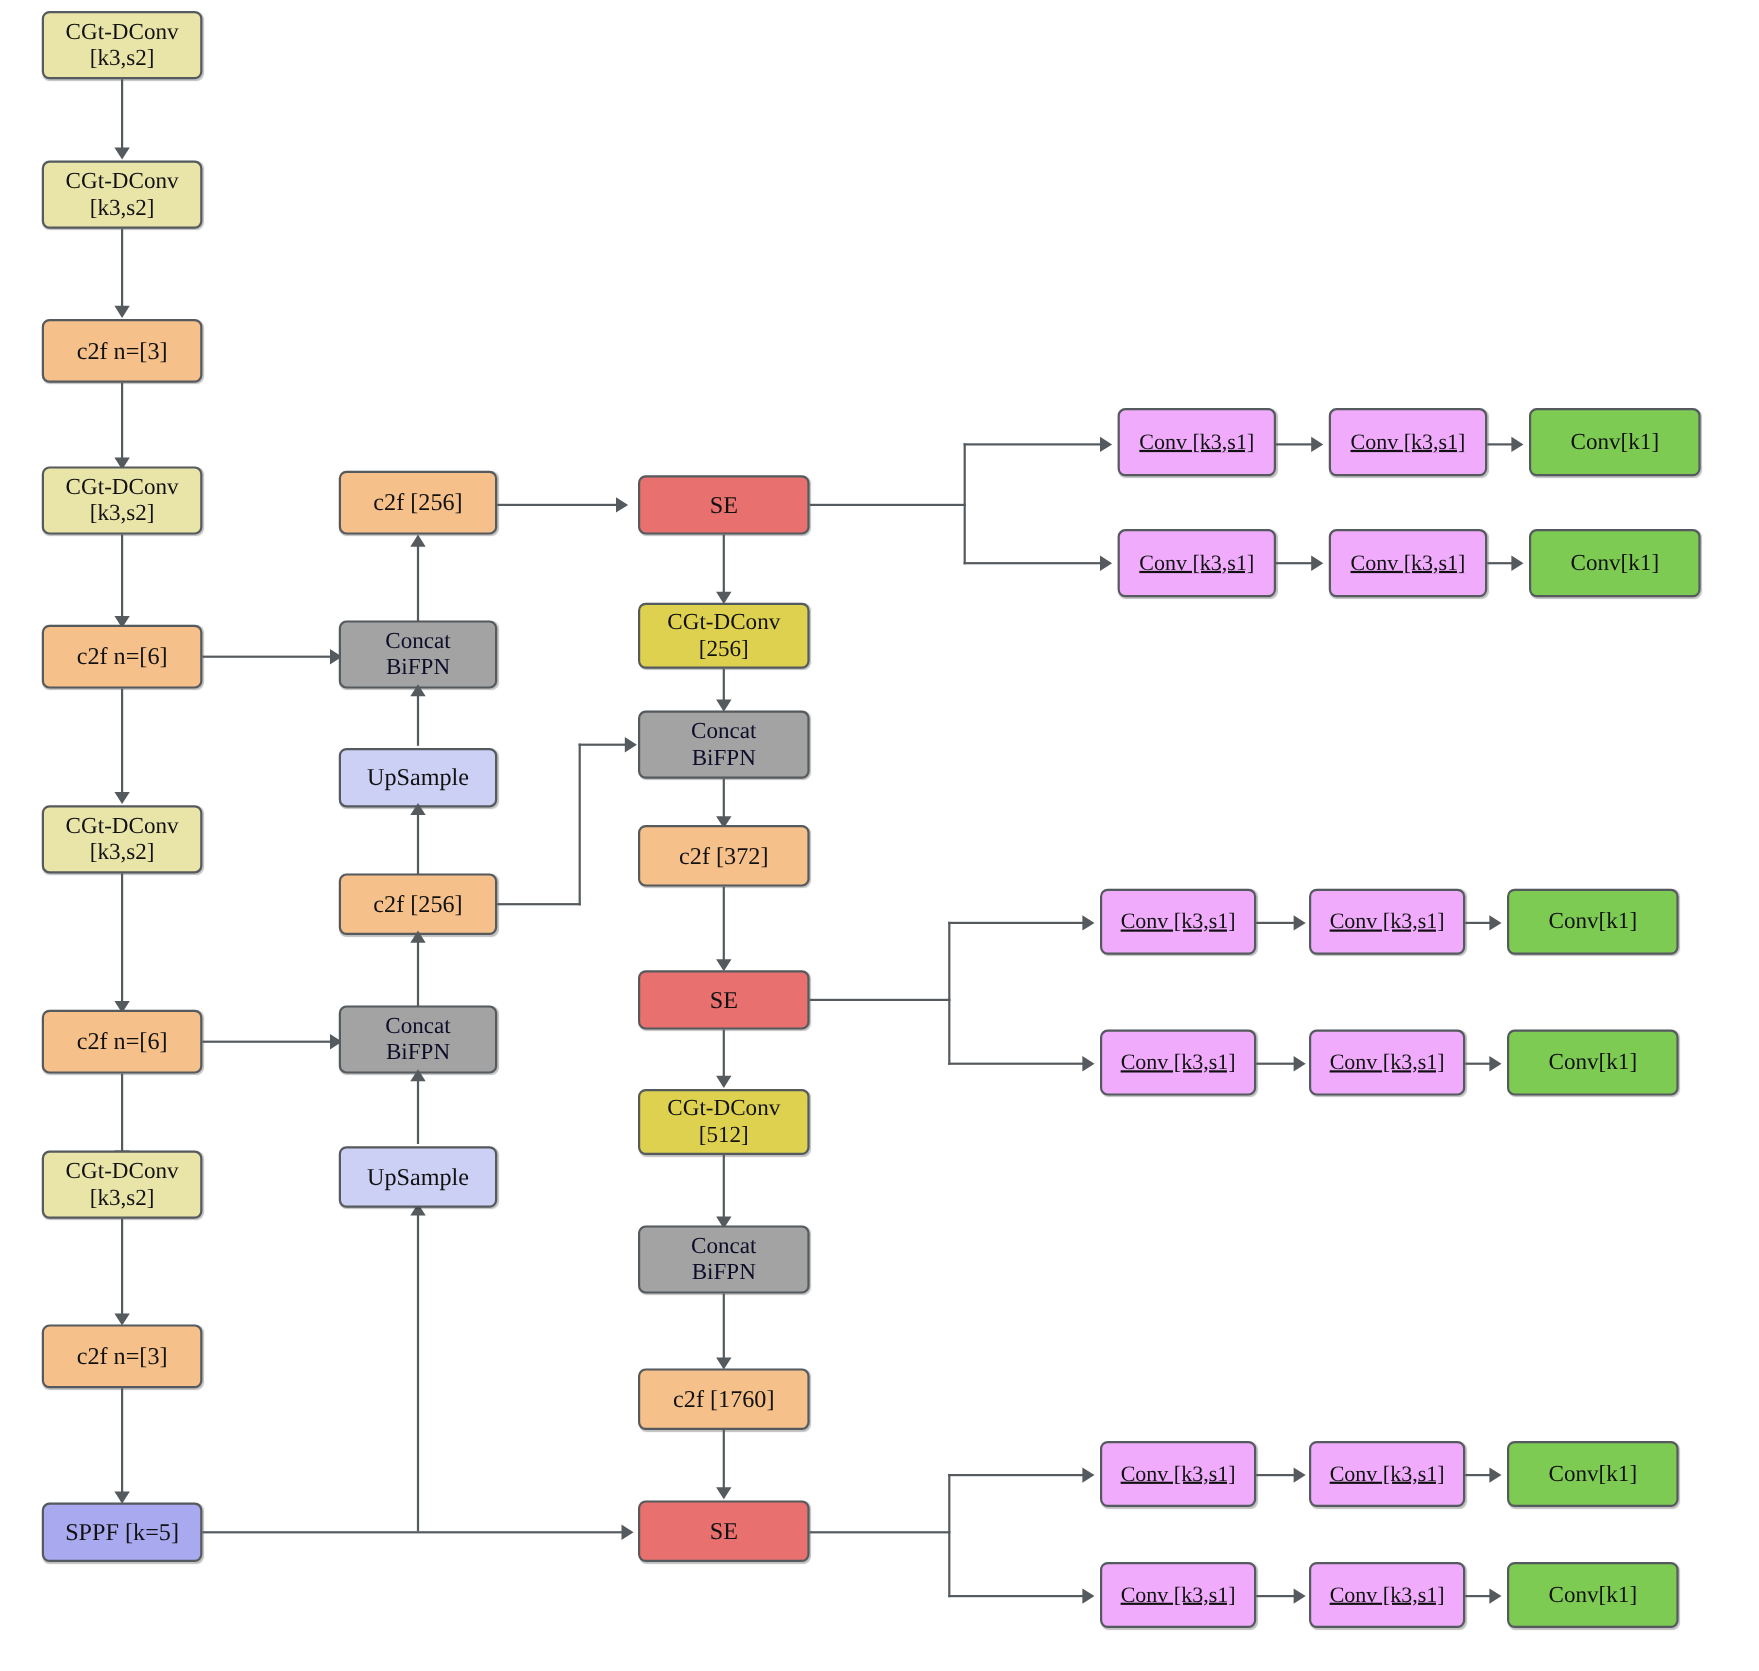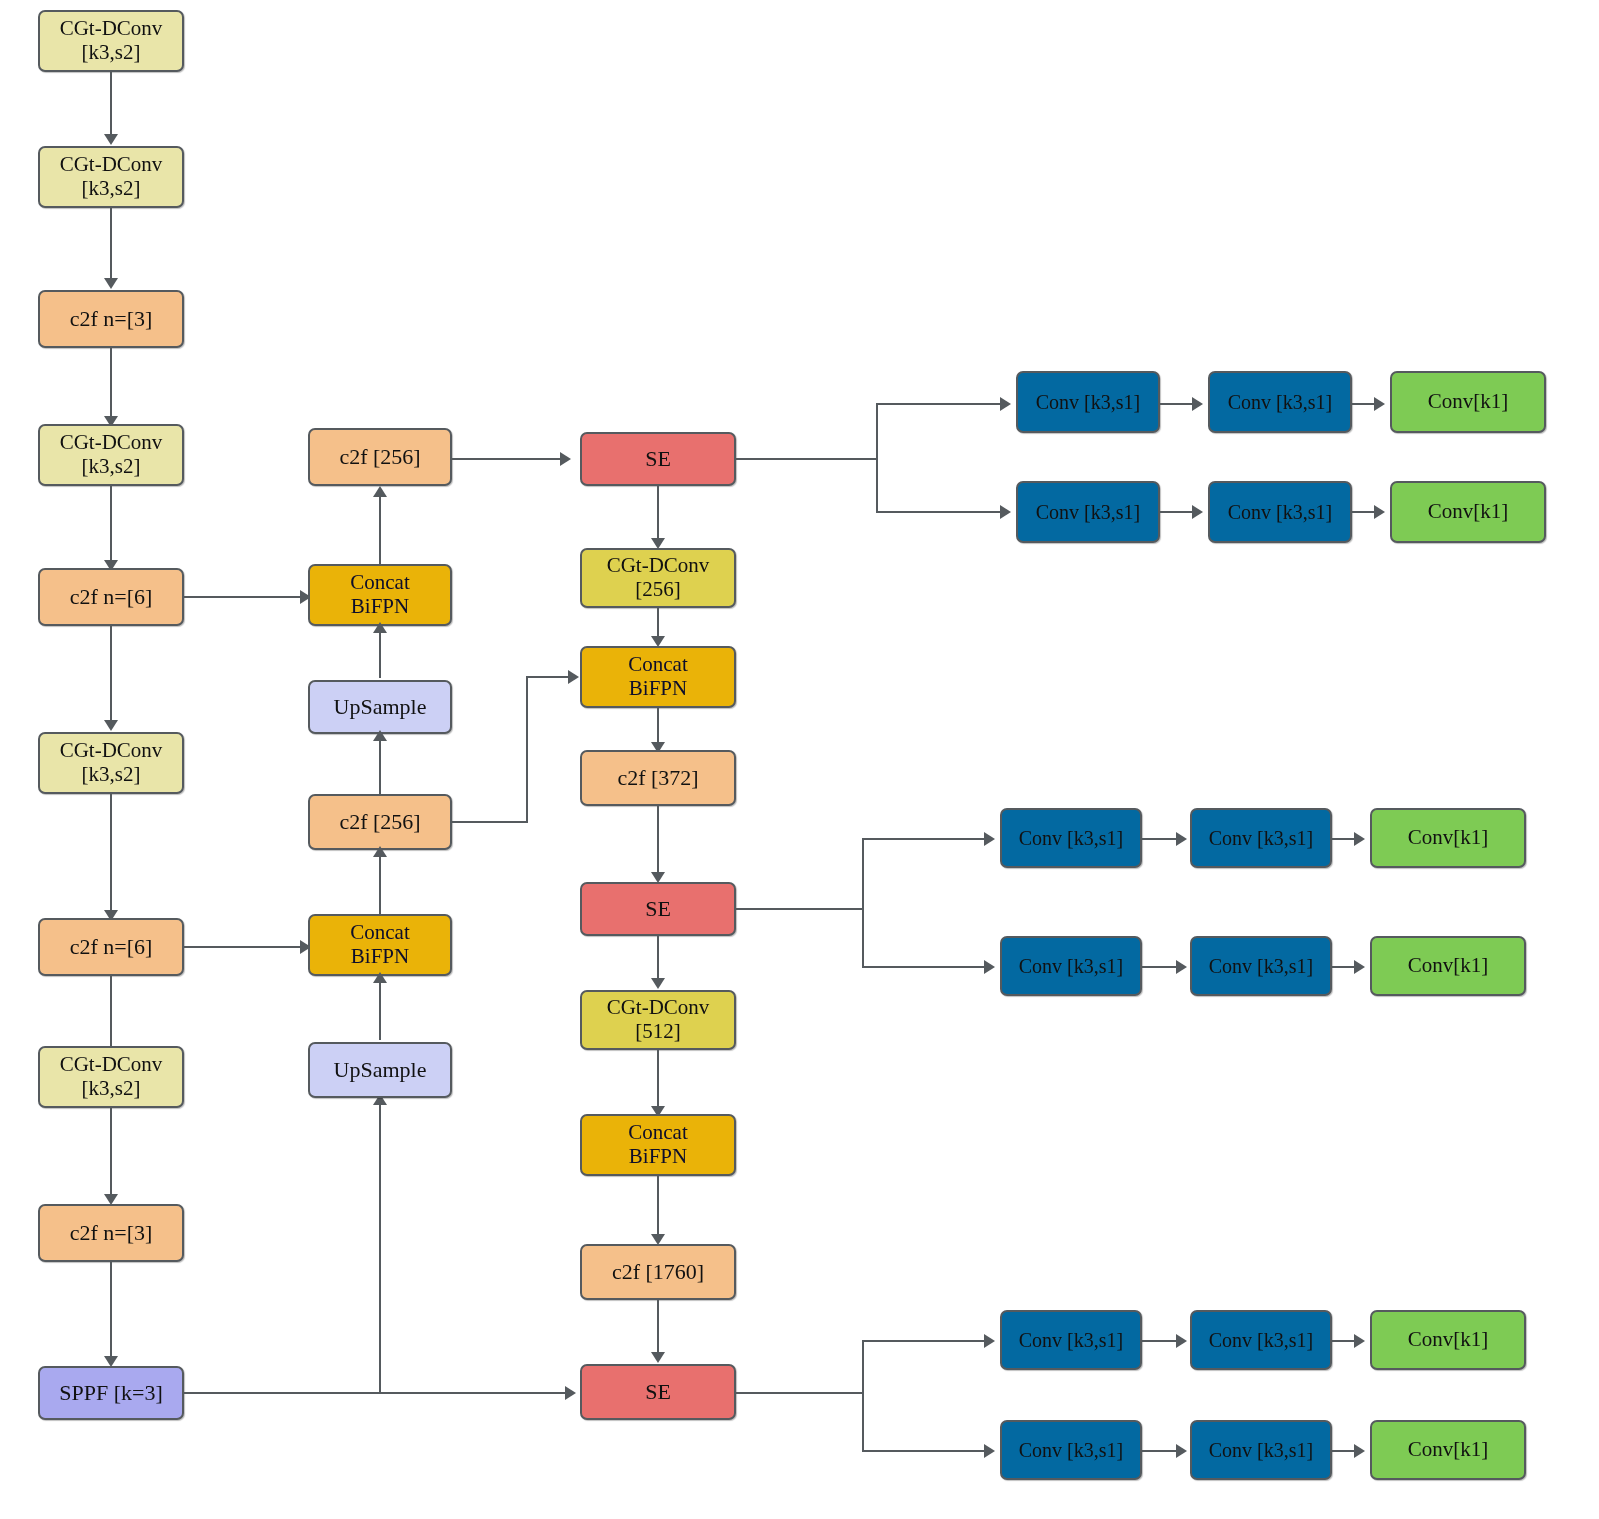--- a/index.html
+++ b/index.html
@@ -21,25 +21,25 @@
     box-shadow:1px 1px 1px rgba(0,0,0,0.25);
     white-space:pre-line;
     padding:16px 3px;
   }
   .node .lbl{display:block;width:100%;}
 
   
   .c-khaki   { background:#e9e5a9; }
   .c-yellow  { background:#ded14f; }
   .c-orange  { background:#f5c08a; }
-  .c-blue    { background:#eab308; }
+  .c-blue    { background:#a3a3a3; }
   .c-lav     { background:#ccd0f5; }
   .c-periw   { background:#a9a9ef; }
   .c-red     { background:#e8706e; }
-  .c-lgreen  { background:#0369a1; }
+  .c-lgreen  { background:#f0abfc;text-decoration:underline; }
   .c-green   { background:#7ecb54; }
 
   .fs20{font-size:20px;}
   .fs21{font-size:21px;}
   .fs22{font-size:22px;}
 
   
   .hline,.vline{position:absolute;background:#555a5e;}
   .hline{height:2px;}
   .vline{width:2px;}
@@ -107,21 +107,21 @@
   <div class="vline" style="left:110px;top:1108px;height:92px;"></div>
   <div class="arrow down" style="left:104px;top:1194px;"></div>
 
   <div class="node c-orange fs22" style="left:38px;top:1204px;width:146px;height:58px;">
     <span class="lbl">c2f n=[3]</span>
   </div>
   <div class="vline" style="left:110px;top:1262px;height:100px;"></div>
   <div class="arrow down" style="left:104px;top:1356px;"></div>
 
   <div class="node c-periw fs22" style="left:38px;top:1366px;width:146px;height:54px;">
-    <span class="lbl">SPPF [k=3]</span>
+    <span class="lbl">SPPF [k=5]</span>
   </div>
 
   <div class="hline" style="left:184px;top:596px;width:120px;"></div>
   <div class="arrow right" style="left:300px;top:590px;"></div>
 
   <div class="hline" style="left:184px;top:946px;width:120px;"></div>
   <div class="arrow right" style="left:300px;top:940px;"></div>
 
   <div class="hline" style="left:184px;top:1392px;width:384px;"></div>
   <div class="arrow right" style="left:565px;top:1386px;"></div>

